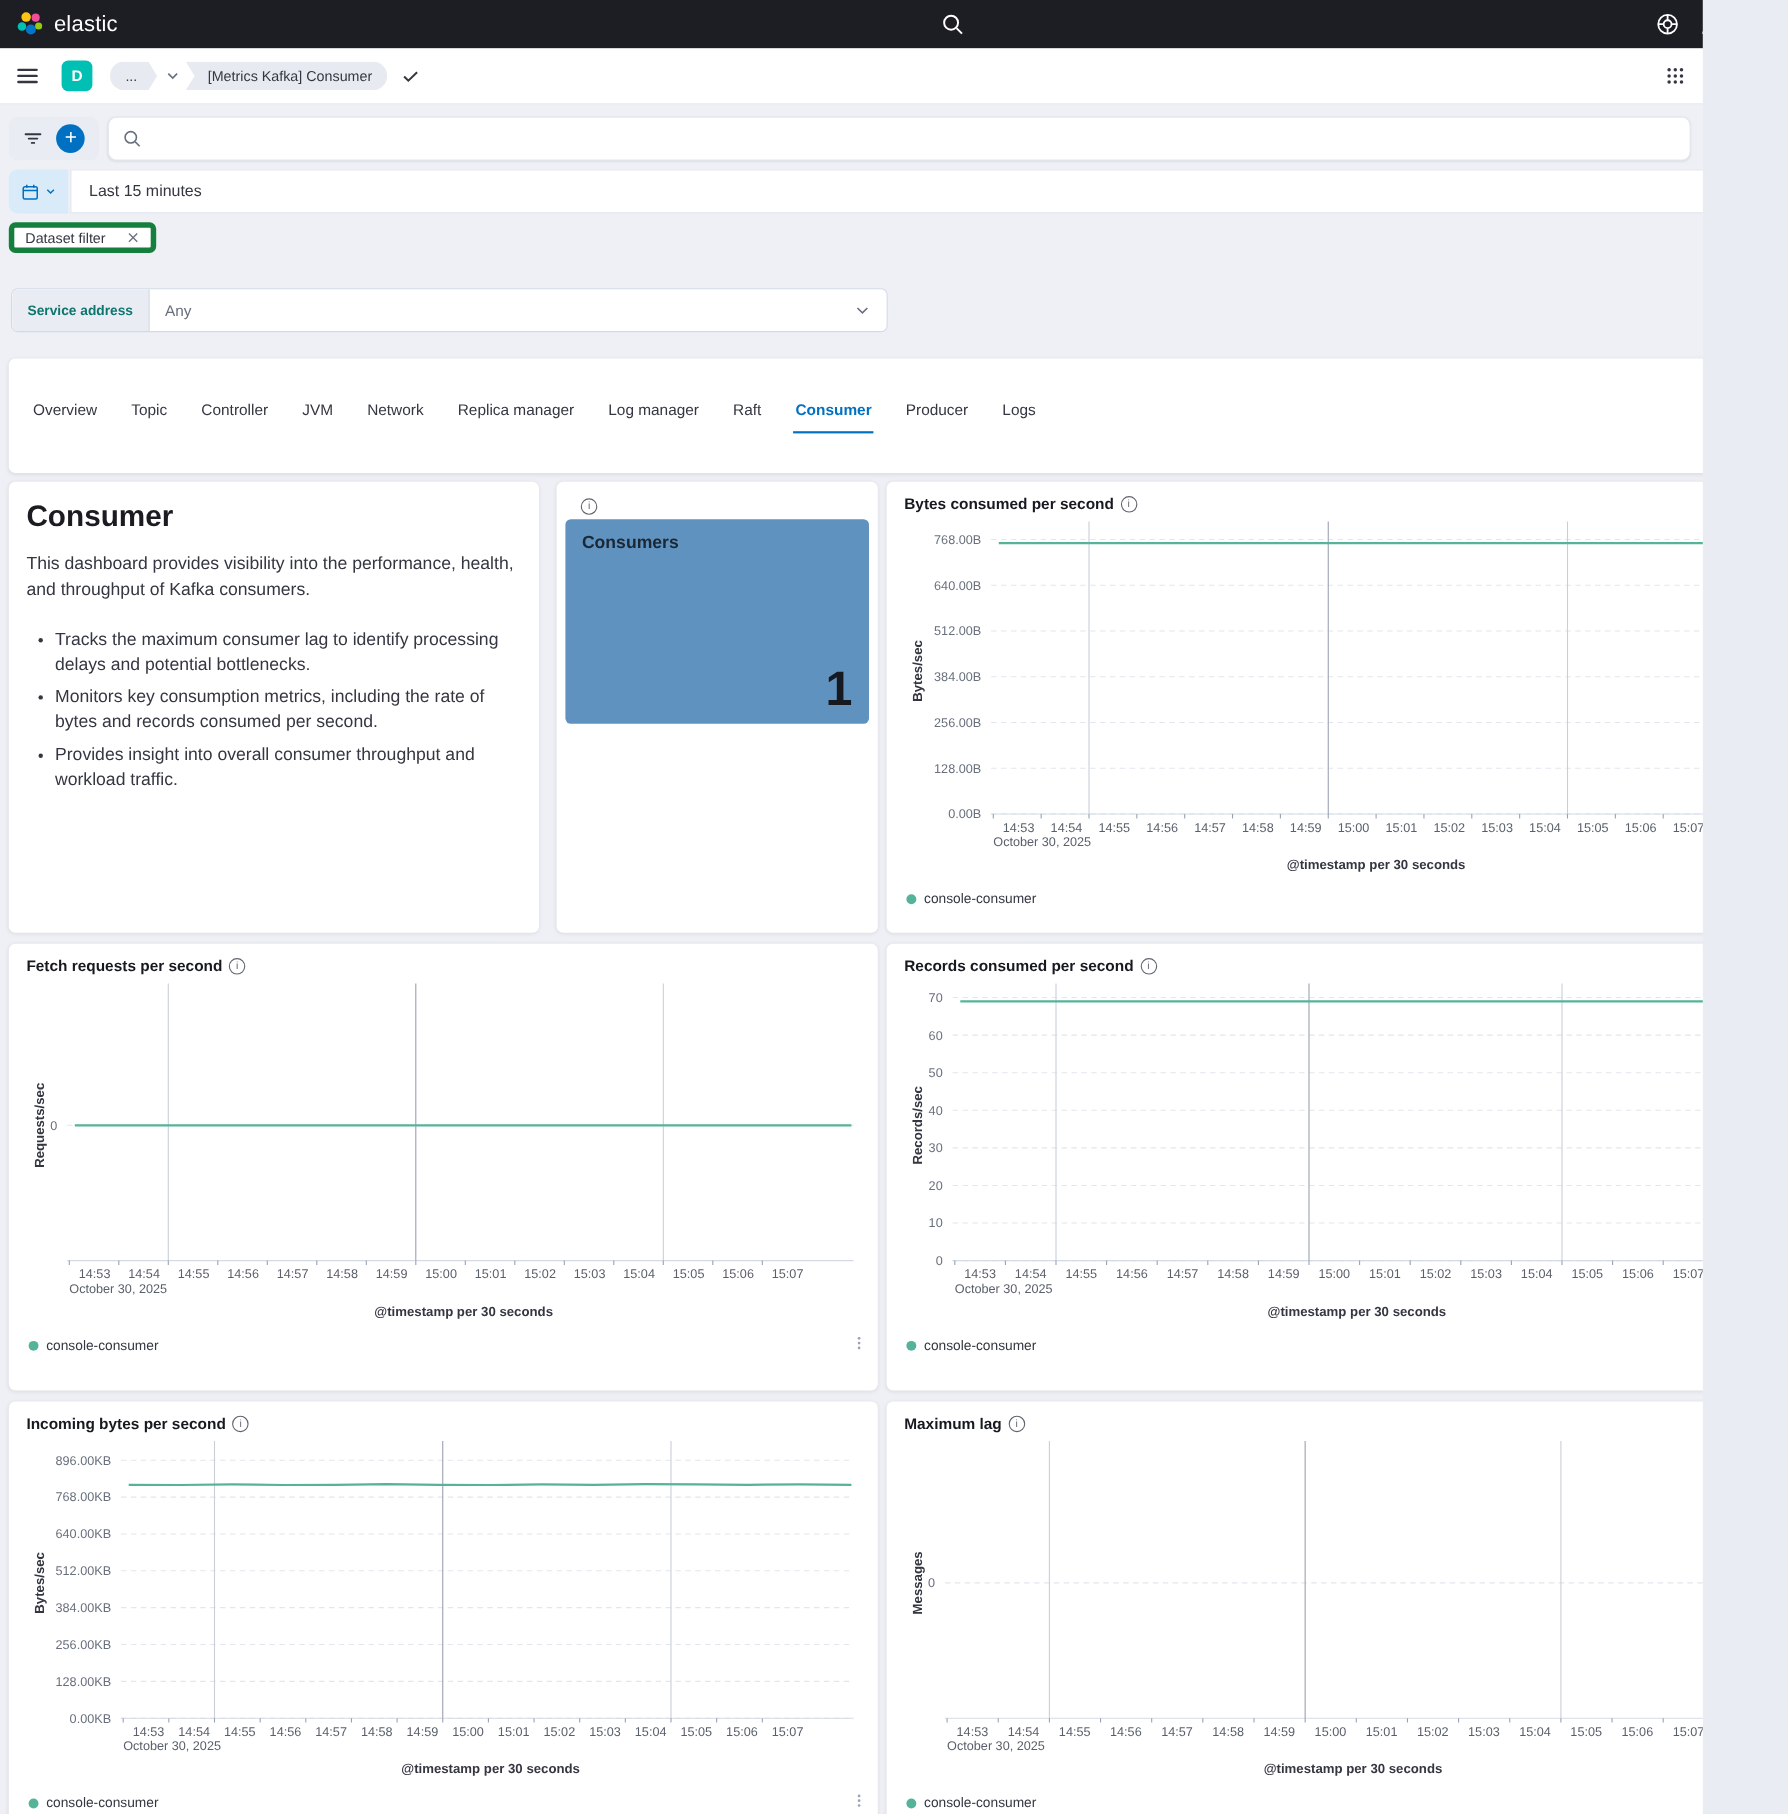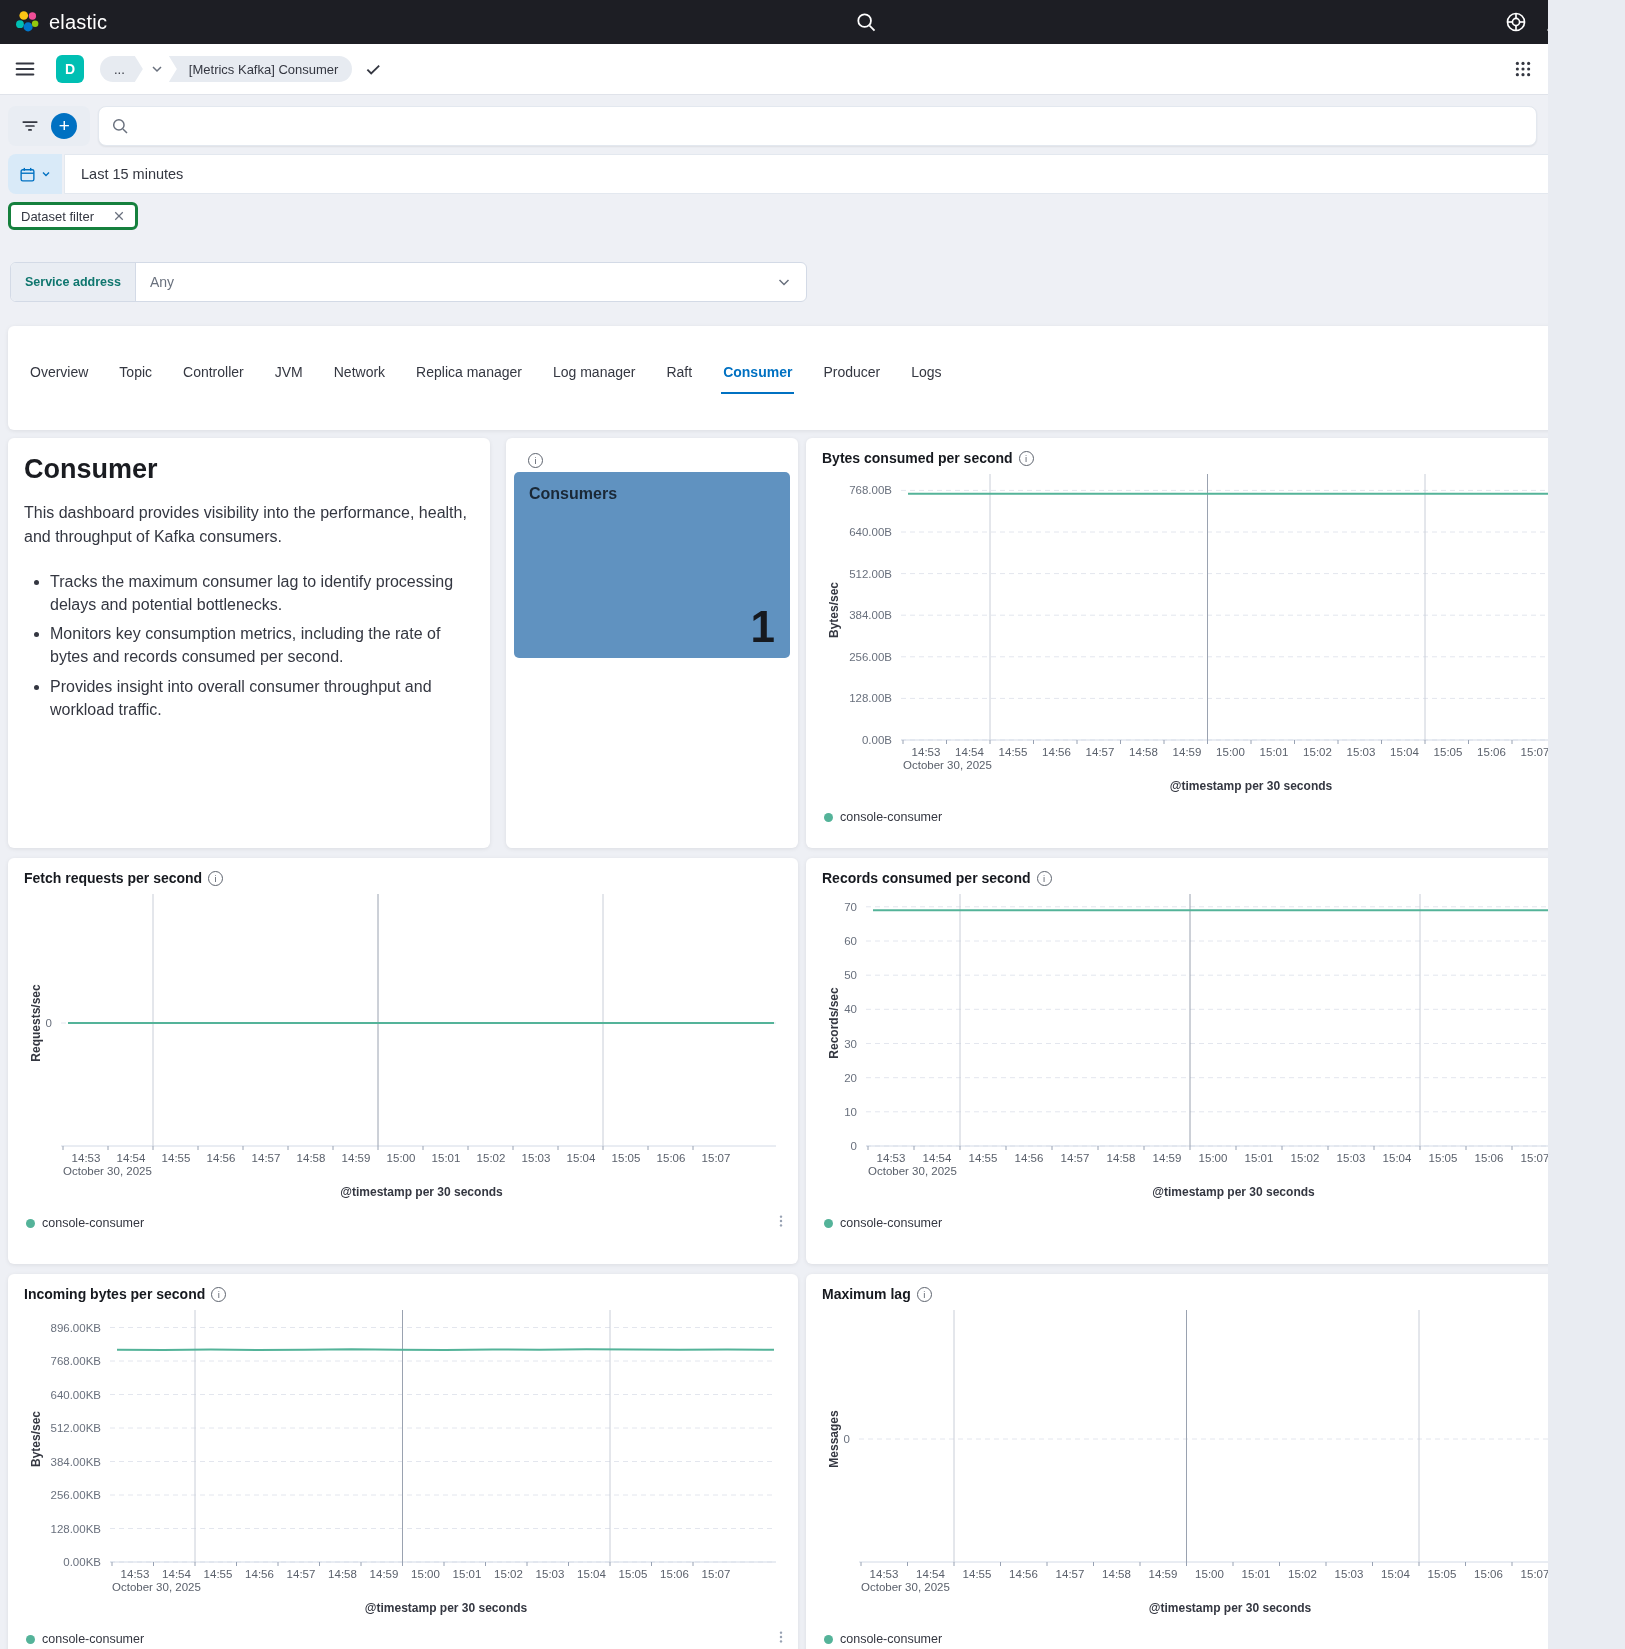--- a/index.html
+++ b/index.html
@@ -32,21 +32,21 @@
   .btn-group { position:absolute; left:8px; top:106px; width:82px; height:40px; background:#e9edf3; border-radius:8px; display:flex; align-items:center; justify-content:space-evenly; }
   .filter-ic { width:18px; height:18px; color:#343741; }
   .plus-btn { width:26px; height:26px; border-radius:50%; background:#0071c2; color:#fff; display:flex; align-items:center; justify-content:center; font-size:19px; line-height:1; padding-bottom:2px; }
   .kql { position:absolute; left:98px; top:106px; width:1439px; height:40px; background:#fff; border:1px solid #e3e8ef; box-shadow:0 1px 2px rgba(0,0,0,.07); border-radius:8px; display:flex; align-items:center; padding:0 12px; gap:9px; }
   .kql svg { width:18px; height:18px; color:#69707d; flex:0 0 auto; }
   .kql input { border:none; outline:none; flex:1; font-size:14.5px; font-family:"Liberation Sans",sans-serif; color:#343741; background:transparent; }
   .kql input::placeholder { color:#8b919e; }
   .cal-btn { position:absolute; left:8px; top:154px; width:54px; height:40px; background:#d9eaf8; border-radius:8px 0 0 8px; display:flex; align-items:center; justify-content:center; gap:4px; color:#0071c2; }
   .time-input { position:absolute; left:64px; top:154px; width:1501px; height:40px; background:#fff; border:1px solid #e3e8ef; border-radius:0 8px 8px 0; display:flex; align-items:center; padding:0 16px; font-size:14.5px; color:#343741; }
   .refresh-btn { position:absolute; left:1575px; top:154px; width:42px; height:40px; background:#cfe5f6; border-radius:8px; display:flex; align-items:center; justify-content:center; color:#0071c2; }
-  .chip { position:absolute; left:8px; top:202px; height:28px; background:#fff; border:3px solid #15803d; border-radius:6px; display:flex; align-items:center; padding:0 10px; gap:19px; font-size:13px; color:#343741; }
+  .chip { position:absolute; left:8px; top:202px; height:28px; background:#fff; border:5px solid #15803d; border-radius:6px; display:flex; align-items:center; padding:0 10px; gap:19px; font-size:13px; color:#343741; }
   .chip svg { width:12px; height:12px; color:#69707d; }
 
   
   .control { position:absolute; left:10px; top:262px; width:797px; height:40px; border:1px solid #d3dae6; border-radius:6px; background:#fff; display:flex; align-items:center; overflow:hidden; }
   .control-label { background:#e9edf3; height:100%; display:flex; align-items:center; padding:0 14px; font-size:12.5px; font-weight:bold; color:#0f766e; border-right:1px solid #d3dae6; }
   .control-value { flex:1; padding:0 14px; font-size:14px; color:#69707d; }
   .control-chevron { width:16px; height:16px; color:#69707d; margin-right:14px; }
 
   
   .tabscard { position:absolute; left:8px; top:326px; width:1609px; height:104px; background:#fff; border-radius:6px; box-shadow:0 1px 4px rgba(0,0,0,.08); padding:34px 20px 0 20px; }

